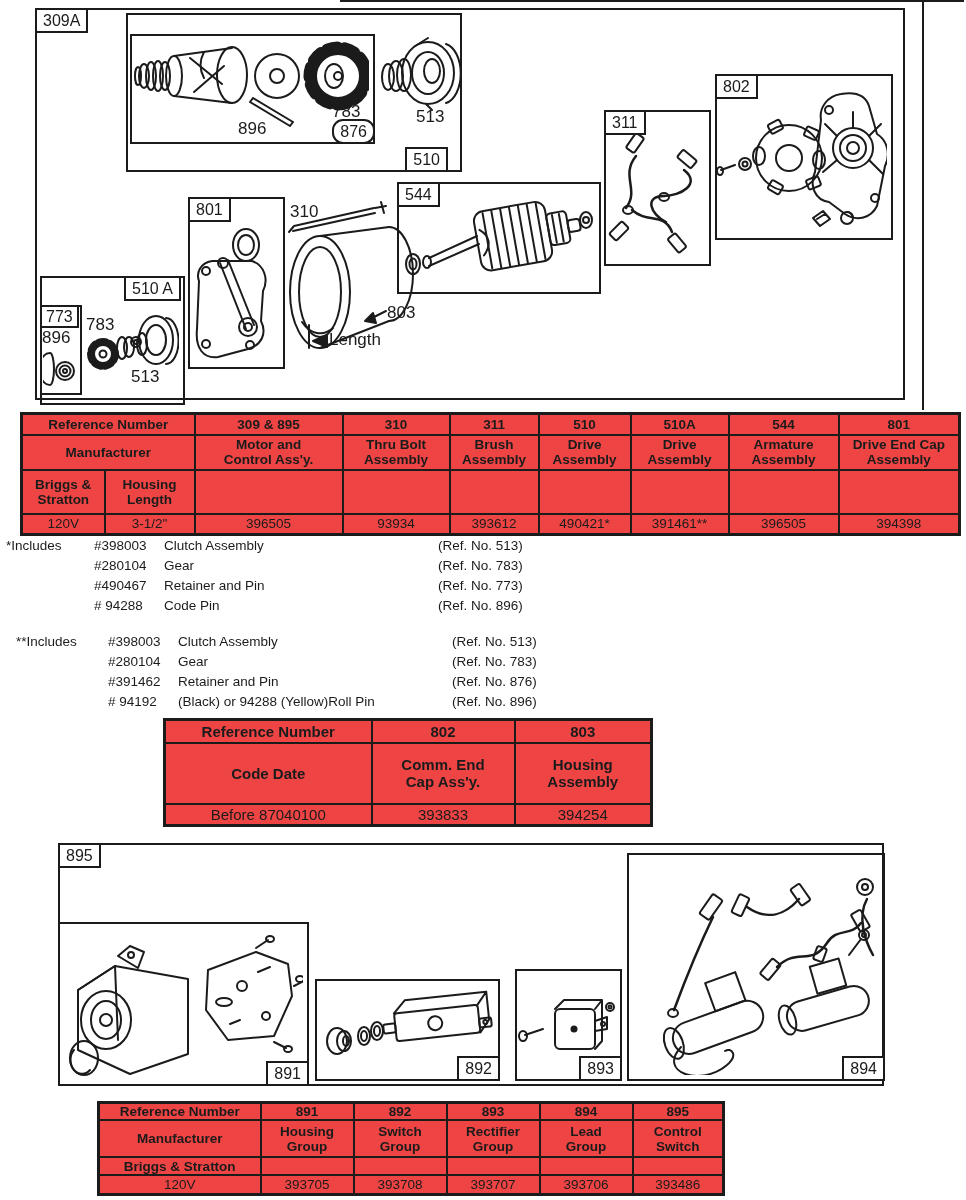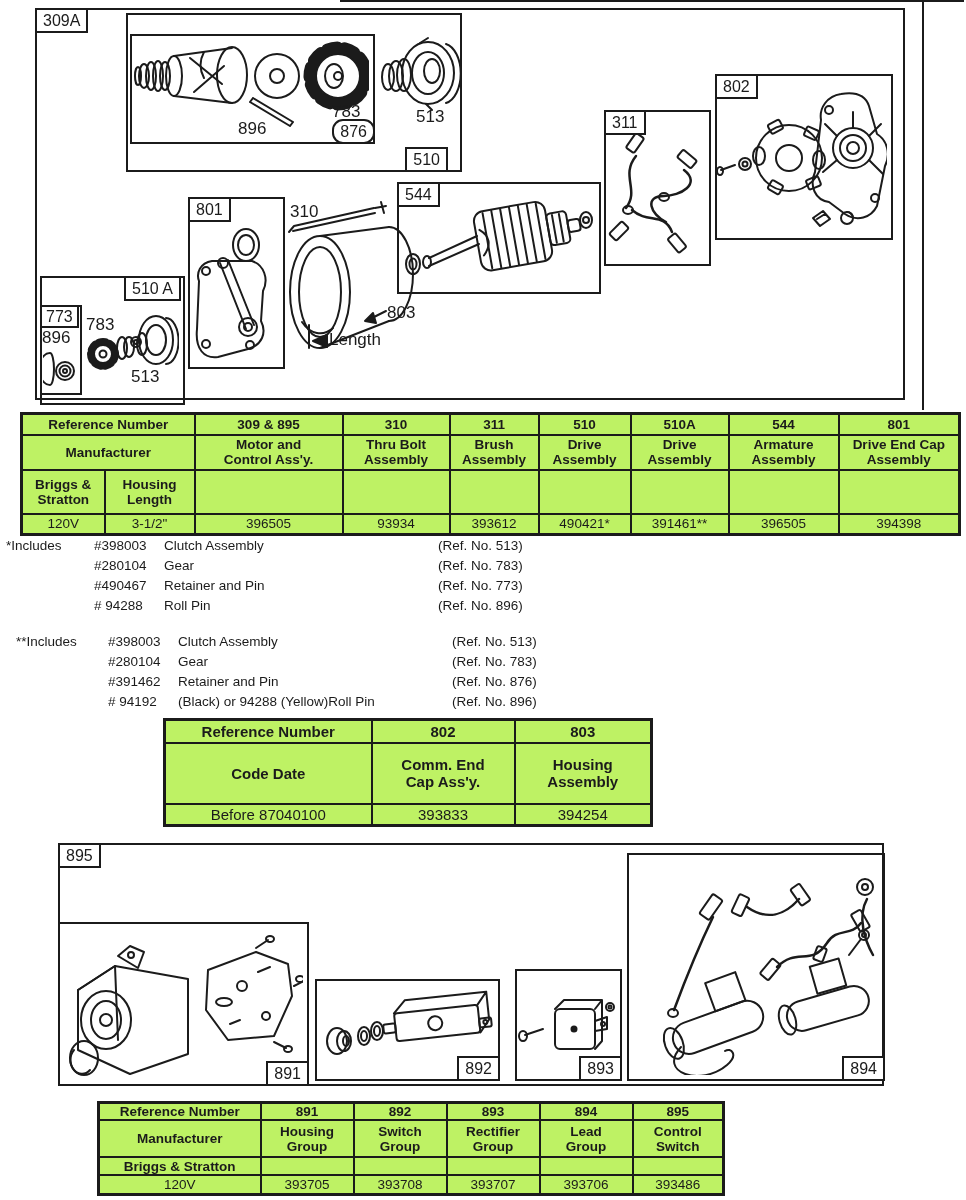--- a/index.html
+++ b/index.html
@@ -5,21 +5,21 @@
   html,body{margin:0;padding:0;background:#e8e8e8;}
   #sheet{position:relative;width:966px;height:1200px;background:#ffffff;overflow:hidden;
          font-family:"Liberation Sans",sans-serif;color:#1b1b1b;}
   .dbox{position:absolute;border:2px solid #1b1b1b;background:transparent;}
   .chip{position:absolute;border:2px solid #1b1b1b;background:#fff;font-size:16px;line-height:19px;
         padding:1px 6px;white-space:nowrap;z-index:5;}
   .plabel{position:absolute;font-size:17px;line-height:18px;white-space:nowrap;z-index:4;}
   .art{position:absolute;z-index:1;}
   .art path,.art line,.art circle,.art ellipse,.art rect,.art polygon,.art polyline{
         stroke:#1b1b1b;fill:none;stroke-width:2;stroke-linecap:round;stroke-linejoin:round;}
-  table.ptable{position:absolute;border-collapse:collapse;table-layout:fixed;background:#bef264;padding-left:20px;}
+  table.ptable{position:absolute;border-collapse:collapse;table-layout:fixed;background:#ef4444;padding-left:20px;}
   .ptable td,.ptable th{border:2px solid #1b1b1b;text-align:center;vertical-align:middle;
         padding:0 2px;font-size:13.5px;overflow:hidden;}
   .ptable th{font-weight:bold;}
   .b{font-weight:bold;}
   .pre{white-space:pre-line;border-radius:17px;}
   .vbot{vertical-align:bottom;}
   .t2 td,.t2 th{font-size:15px;}
   .num{font-weight:normal;font-size:14px;}
   .noteblock{position:absolute;font-size:13.5px;line-height:20px;display:grid;z-index:2;}
   .noteblock span{white-space:nowrap;}
@@ -295,21 +295,21 @@
     <span></span>
       <span>#280104</span>
     <span>Gear</span>
     <span>(Ref. No. 783)</span>
     <span></span>
       <span>#490467</span>
     <span>Retainer and Pin</span>
     <span>(Ref. No. 773)</span>
     <span></span>
       <span># 94288</span>
-    <span>Roll Pin</span>
+    <span>Code Pin</span>
     <span>(Ref. No. 896)</span>
   </div>
 
   <div class="noteblock" style="left:16px;top:632px;grid-template-columns:92px 70px 274px auto;">
     <span>**Includes</span>
     <span>#398003</span>
     <span>Clutch Assembly</span>
     <span>(Ref. No. 513)</span>
     <span></span>
       <span>#280104</span>

